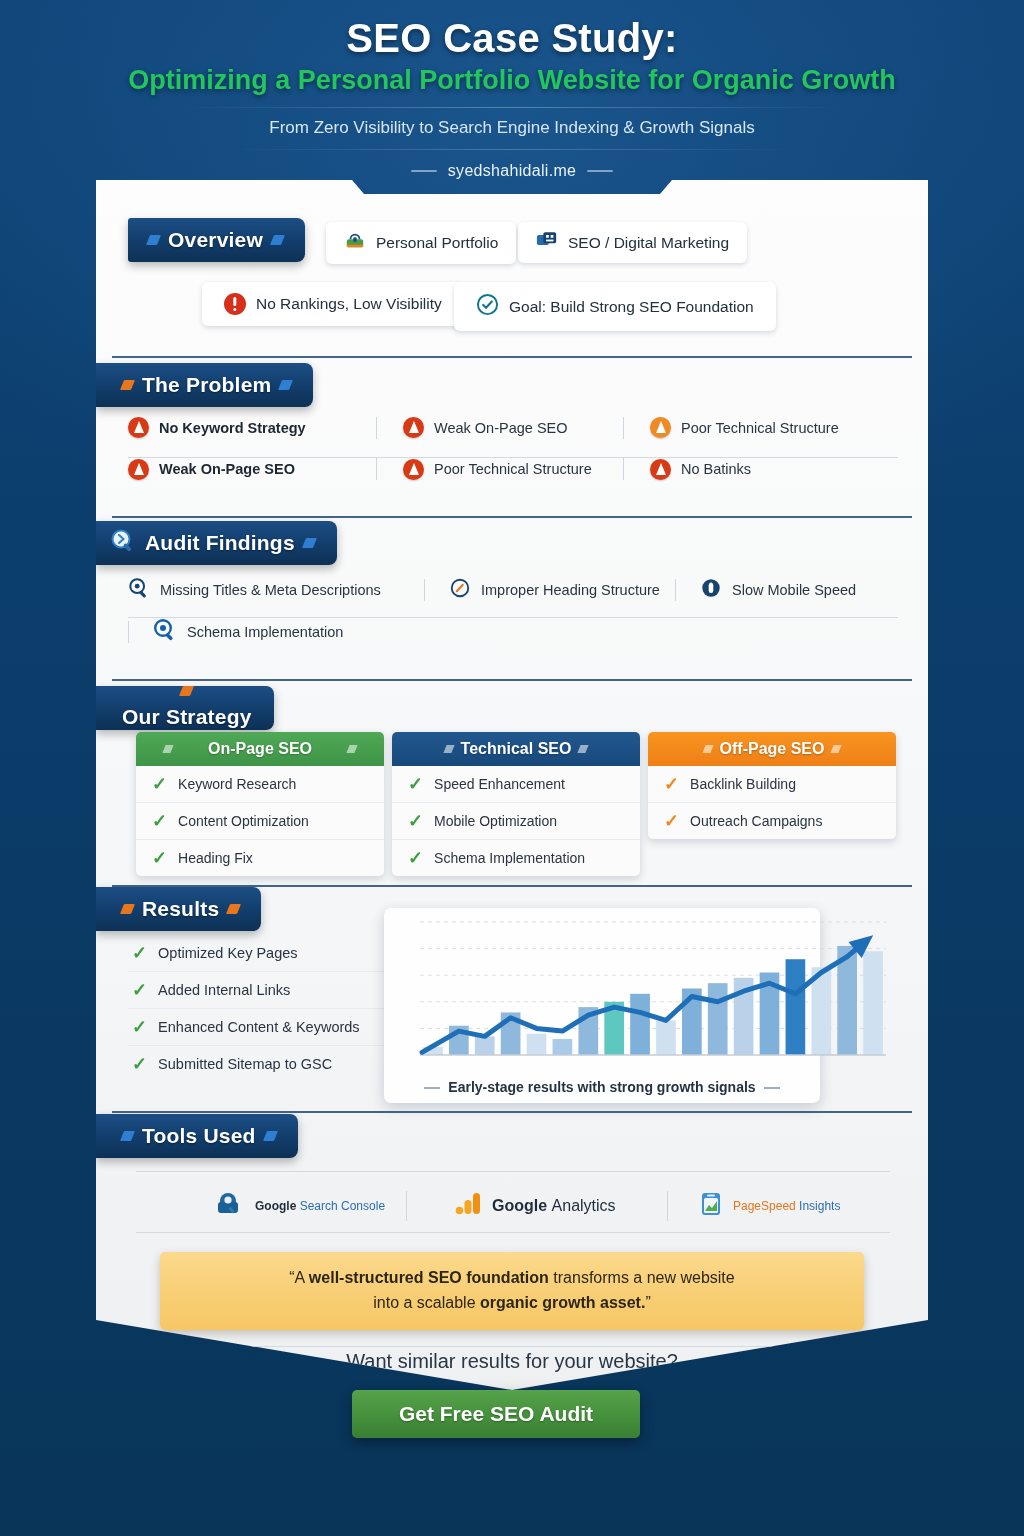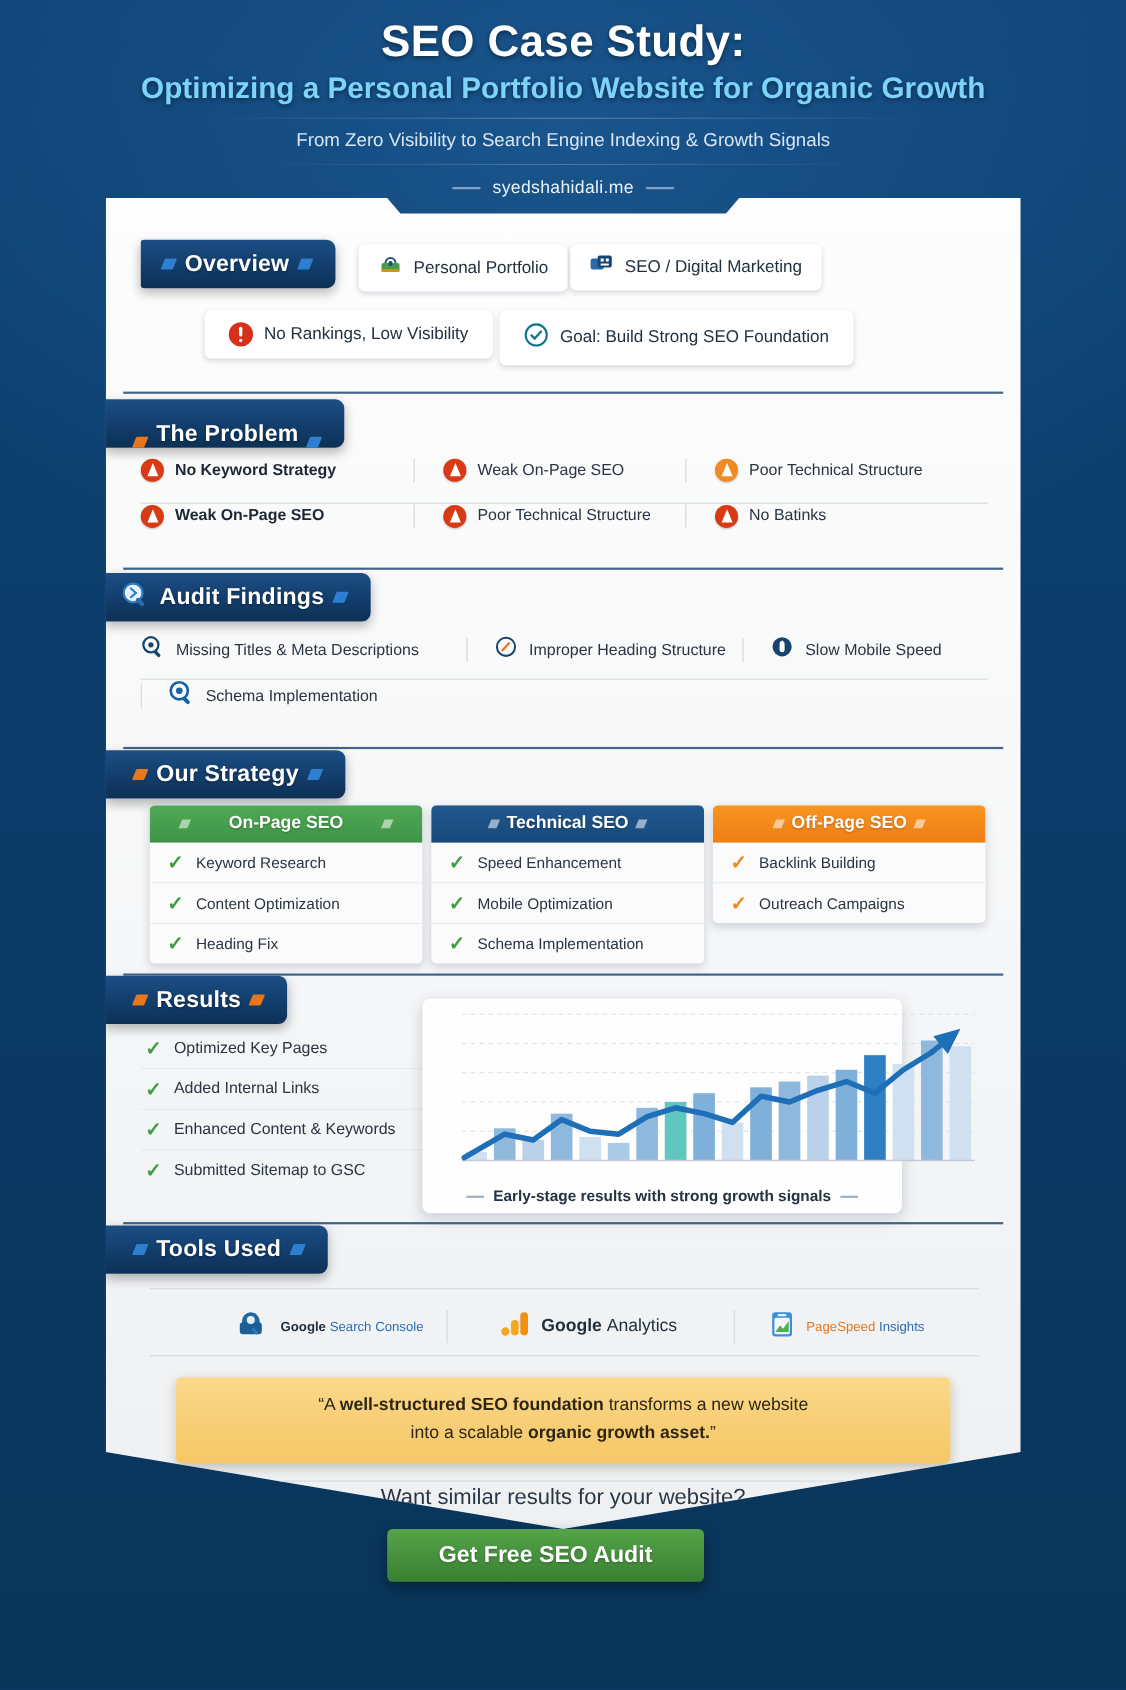--- a/index.html
+++ b/index.html
@@ -16,21 +16,21 @@
     position: relative;
   }
   .bgwrap{position:absolute;inset:0;background:
       radial-gradient(ellipse 1000px 620px at 50% 8%, rgba(35,100,160,.55) 0%, rgba(20,70,120,0) 70%),
       linear-gradient(180deg,#0e4376 0%,#0c3e6d 35%,#0a3862 70%,#093559 100%);}
 
   
   .header{position:absolute;top:0;left:0;width:1024px;height:188px;text-align:center;z-index:5;}
   .title1{font-size:40px;font-weight:bold;color:#ffffff;letter-spacing:.3px;margin-top:16px;
           text-shadow:0 2px 5px rgba(0,0,0,.45);}
-  .title2{font-size:27px;font-weight:bold;color:#7dd3fc;margin-top:4px;
+  .title2{font-size:27px;font-weight:bold;color:#22c55e;margin-top:4px;
           text-shadow:0 2px 5px rgba(0,0,0,.45);}
   .rule{width:660px;height:1px;margin:11px auto 0;
         background:linear-gradient(90deg,rgba(255,255,255,0) 0%,rgba(255,255,255,.28) 50%,rgba(255,255,255,0) 100%);}
   .subtitle{font-size:17px;color:#d7e6f5;margin-top:10px;}
   .rule2{width:560px;height:1px;margin:11px auto 0;
         background:linear-gradient(90deg,rgba(255,255,255,0) 0%,rgba(255,255,255,.22) 50%,rgba(255,255,255,0) 100%);}
   .domainrow{display:flex;align-items:center;justify-content:center;gap:11px;margin-top:12px;}
   .dash{width:26px;height:2px;background:rgba(200,220,240,.6);border-radius:2px;}
   .domain{font-size:16px;color:#eaf2fb;letter-spacing:.3px;}
 
@@ -175,21 +175,21 @@
           <path d="M7 9a5 5 0 0 1 10 0" fill="none" stroke="#1c4f86" stroke-width="2"></path>
           <rect x="3" y="9" width="18" height="9" rx="2" fill="#4d9b45"></rect>
           <rect x="3" y="15" width="18" height="3" rx="1" fill="#e8851f"></rect>
           <rect x="10" y="7" width="4" height="5" rx="1.6" fill="#1c4f86"></rect>
         </svg>
       </span>
       <span class="ctext">Personal Portfolio</span>
     </div>
   </div>
 
-  <div style="position:absolute;left:90px;top:102px;">
+  <div style="position:absolute;left:106px;top:102px;">
     <div class="chip" style="padding:11px 22px;">
       <span class="ico excl"></span>
       <span class="ctext">No Rankings, Low Visibility</span>
     </div>
   </div>
 
   <div style="position:absolute;left:358px;top:102px;">
     <div class="chip" style="padding:11px 22px;">
       <span class="ico">
         <svg width="23" height="23" viewBox="0 0 24 24">
@@ -197,21 +197,21 @@
           <path d="M7.5 12.4l3 3 6-6.6" fill="none" stroke="#11758a" stroke-width="2.2" stroke-linecap="round"></path>
         </svg>
       </span>
       <span class="ctext">Goal: Build Strong SEO Foundation</span>
     </div>
   </div>
 
   <div class="sepline dark" style="top:176px;left:16px;width:800px;"></div>
 
   <div class="sect" style="top:183px;left:0px;">
-    <div class="tab" style="border-radius:0 8px 8px 0;padding-left:26px;align-items:flex-end;">
+    <div class="tab" style="border-radius:0 8px 8px 0;padding-left:26px;">
       <span class="acc o"></span>
       <span class="tlabel">The Problem</span>
       <span class="acc b"></span>
     </div>
   </div>
 
   <div style="position:absolute;left:32px;top:237px;width:770px;">
     <div style="display:flex;align-items:flex-start;">
       <div class="rowitem" style="width:248px;">
         <span class="ico warn"></span>
@@ -315,21 +315,21 @@
           </svg>
         </span>
         <span class="rtext">Schema Implementation</span>
       </div>
     </div>
   </div>
 
   <div class="sepline dark" style="top:499px;left:16px;width:800px;"></div>
 
   <div class="sect" style="top:502px;left:0px;">
-    <div class="tab" style="border-radius:0 8px 8px 0;padding-left:26px;">
+    <div class="tab" style="border-radius:0 8px 8px 0;padding-left:26px;flex-direction:column;">
       <span class="acc o"></span>
       <span class="tlabel">Our Strategy</span>
       <span class="acc b"></span>
     </div>
   </div>
 
   <div style="position:absolute;left:40px;top:552px;width:760px;height:145px;">
 
     <div class="scard" style="left:0;">
       <div class="shead" style="background:linear-gradient(180deg,#4fa956 0%,#3f9447 100%);gap:36px;">

